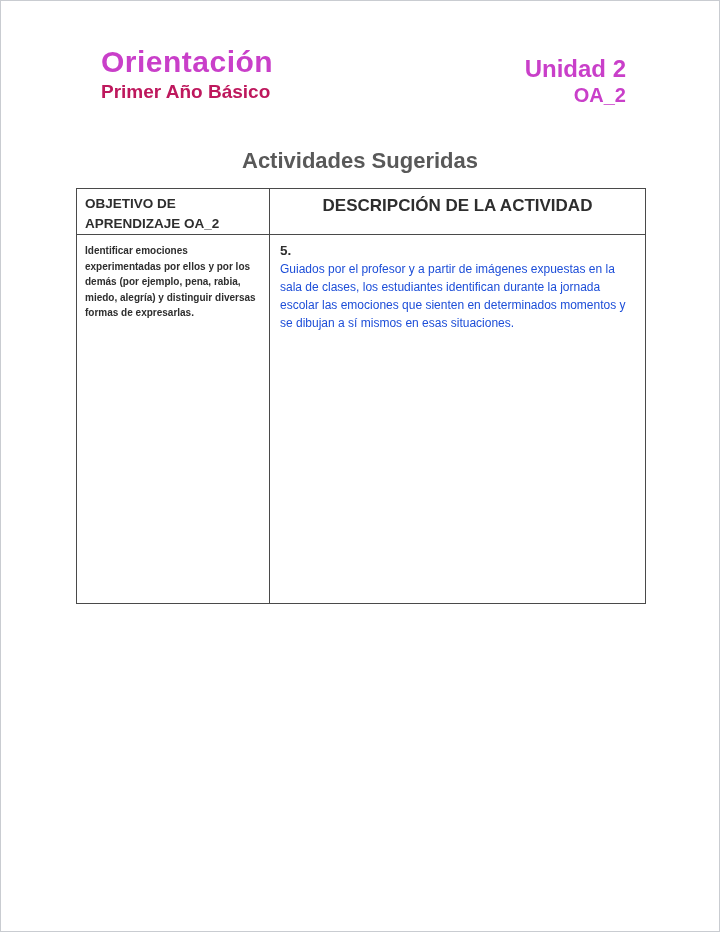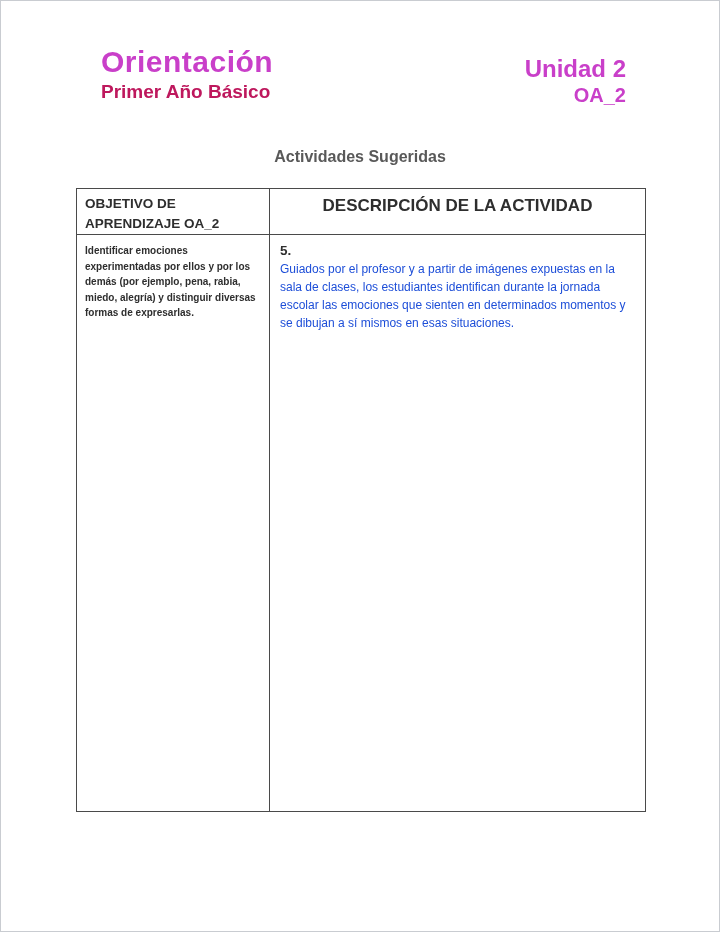--- a/index.html
+++ b/index.html
@@ -45,27 +45,27 @@
   .doc-oa {
     color:#c93fc9;
     font-size:20px;
     font-weight:bold;
   }
   .section-heading {
     position:absolute;
     top:147px; left:0; right:0;
     text-align:center;
     color:#595959;
-    font-size:16px;
+    font-size:22px;
     font-weight:bold;
   }
   .activity-table {
     position:absolute;
     top:187px; left:75px;
-    width:570px; height:624px;
+    width:570px; height:416px;
     display:grid;
     grid-template-columns:193px 1fr;
     grid-template-rows:46px 1fr;
     border:1px solid #4a4a4a;
   }
   .cell { background:#ffffff; }
   .cell.col1 { border-right:1px solid #4a4a4a; }
   .cell.head { border-bottom:1px solid #4a4a4a; }
   .th-left {
     font-size:13.5px;

